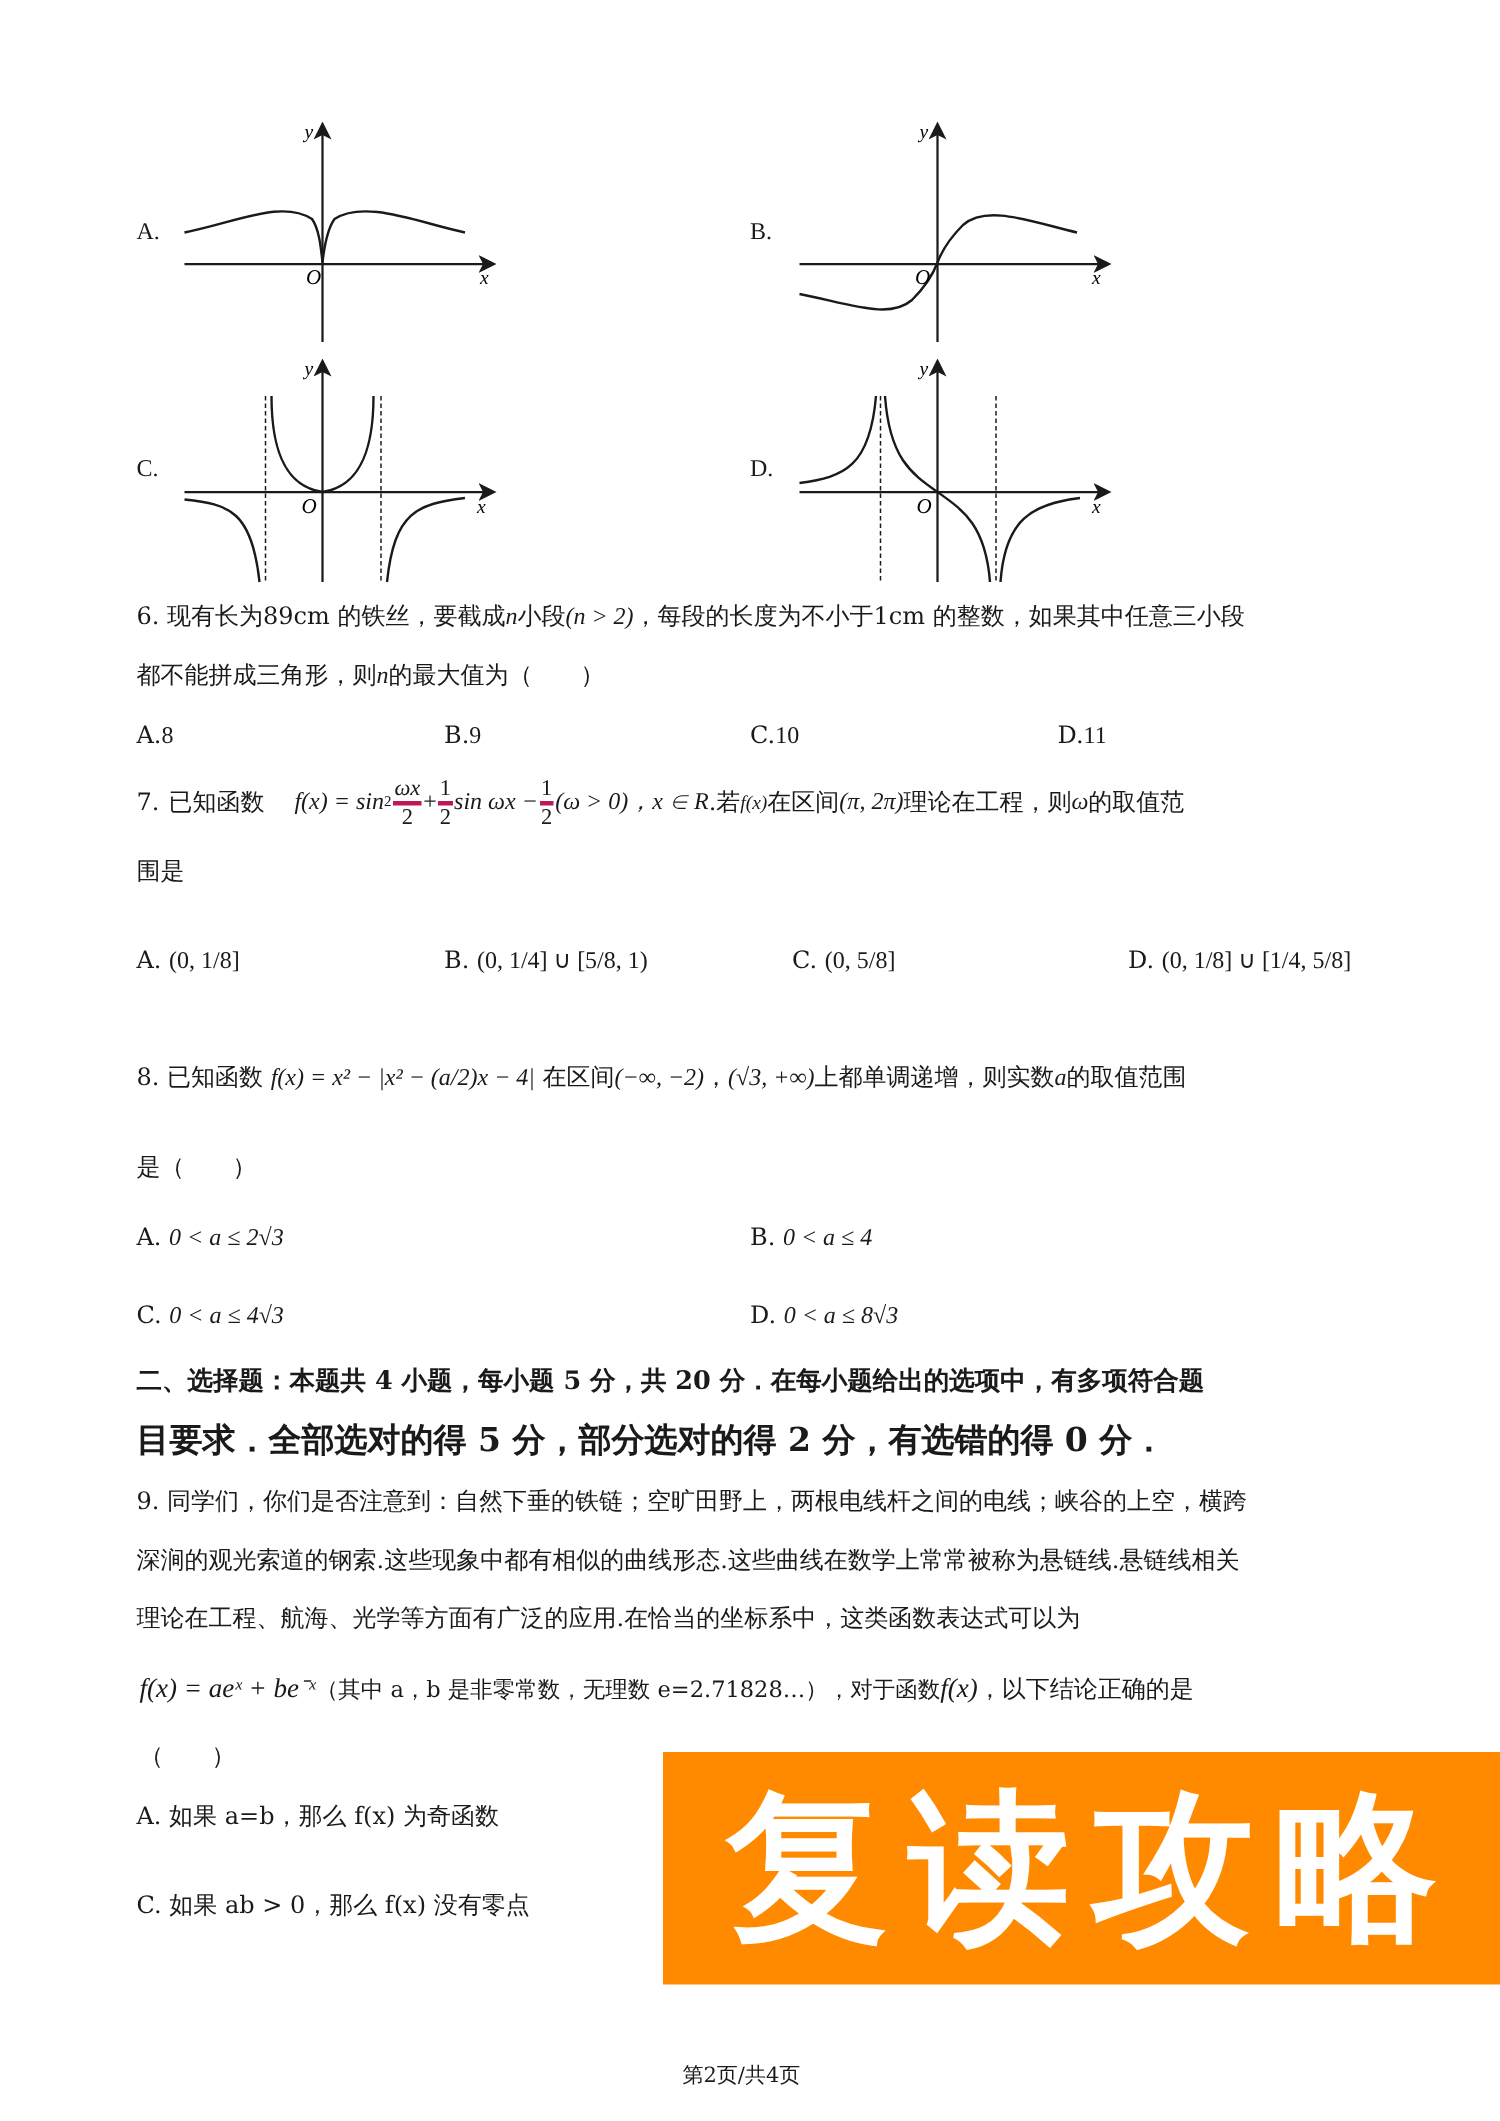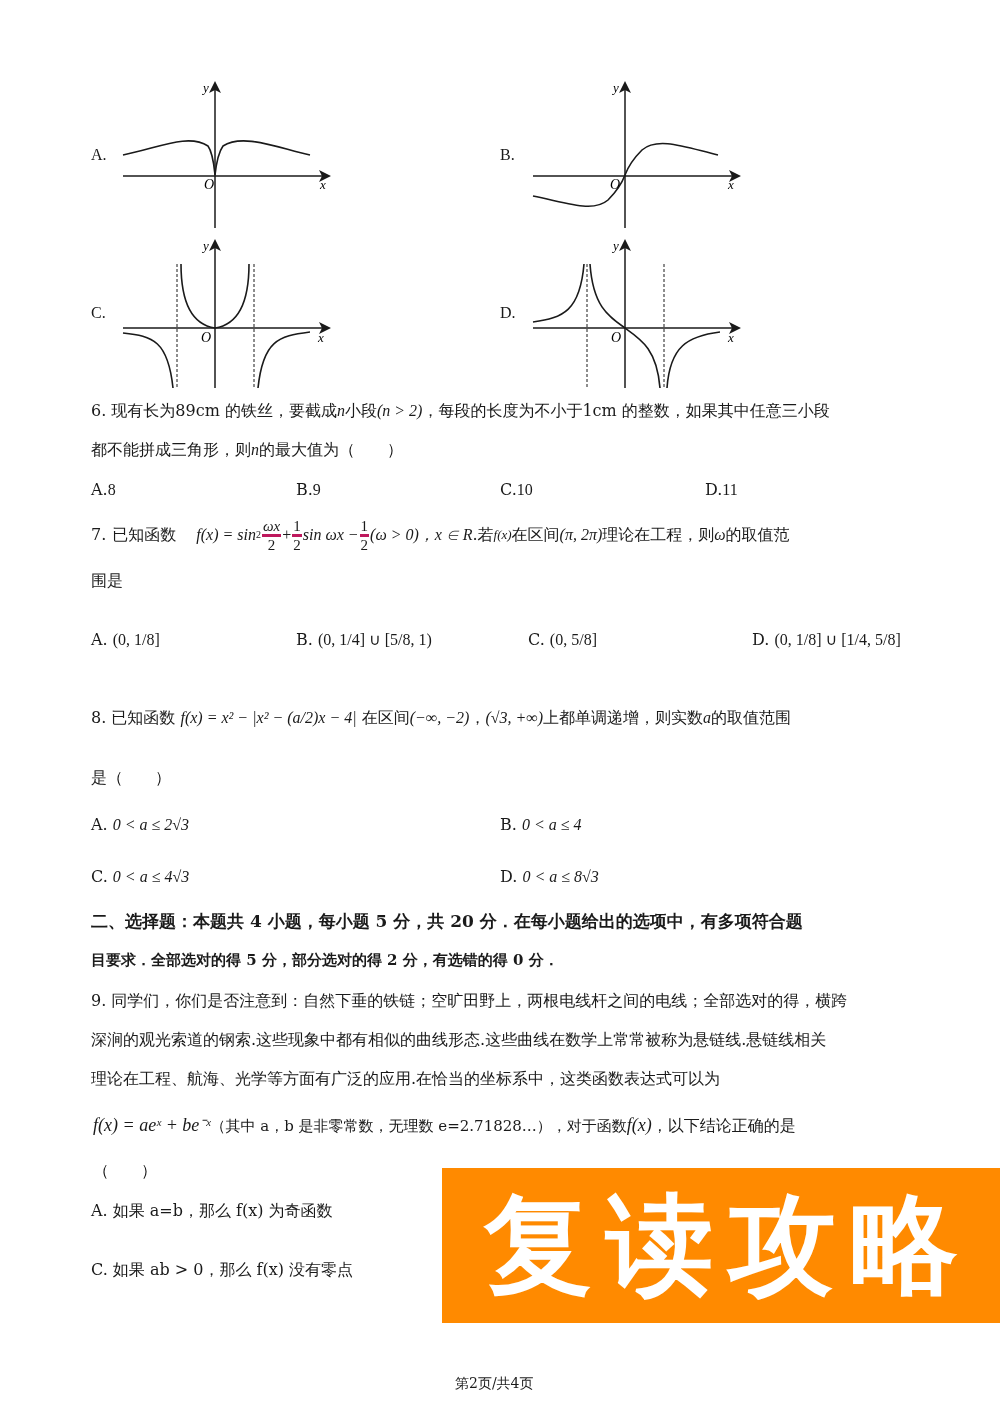--- a/index.html
+++ b/index.html
@@ -137,23 +137,23 @@
   <span class="math">f(x) = x² − |x² − (a/2)x − 4|</span>
   <span>在区间</span><span class="math">(−∞, −2)</span><span>，</span><span class="math">(√3, +∞)</span><span>上都单调递增，则实数</span><span class="math">a</span><span>的取值范围</span>
 </div>
 <div class="abs txt" style="left:91px;top:768px;">是（　　）</div>
 <div class="abs txt" style="left:91px;top:815px;"><span>A.</span>  <span class="math">0 &lt; a ≤ 2√3</span></div>
 <div class="abs txt" style="left:500px;top:815px;"><span>B.</span>  <span class="math">0 &lt; a ≤ 4</span></div>
 <div class="abs txt" style="left:91px;top:867px;"><span>C.</span>  <span class="math">0 &lt; a ≤ 4√3</span></div>
 <div class="abs txt" style="left:500px;top:867px;"><span>D.</span>  <span class="math">0 &lt; a ≤ 8√3</span></div>
 
 <div class="abs txt bold" style="left:91px;top:911px;font-size:17px;">二、选择题：本题共 4 小题，每小题 5 分，共 20 分．在每小题给出的选项中，有多项符合题</div>
-<div class="abs txt bold" style="left:91px;top:950px;font-size:15px;">目要求．全部选对的得 5 分，部分选对的得 2 分，有选错的得 0 分．</div>
+<div class="abs txt bold" style="left:91px;top:950px;font-size:22px;">目要求．全部选对的得 5 分，部分选对的得 2 分，有选错的得 0 分．</div>
 
-<div class="abs txt" style="left:91px;top:991px;"><span>9.</span> <span>同学们，你们是否注意到：自然下垂的铁链；空旷田野上，两根电线杆之间的电线；全部选对的得，横跨</span></div>
+<div class="abs txt" style="left:91px;top:991px;"><span>9.</span> <span>同学们，你们是否注意到：自然下垂的铁链；空旷田野上，两根电线杆之间的电线；峡谷的上空，横跨</span></div>
 <div class="abs txt" style="left:91px;top:1030px;">深涧的观光索道的钢索.这些现象中都有相似的曲线形态.这些曲线在数学上常常被称为悬链线.悬链线相关</div>
 <div class="abs txt" style="left:91px;top:1069px;">理论在工程、航海、光学等方面有广泛的应用.在恰当的坐标系中，这类函数表达式可以为</div>
 <div class="abs txt" style="left:93px;top:1115px;">
   <span class="math" style="font-size:18px;margin-top:15px;">f(x) = aeˣ + be⁻ˣ</span><span style="font-size:15px;">（其中 a，b 是非零常数，无理数 e=2.71828…），对于函数</span><span class="math" style="font-size:18px;">f(x)</span><span>，以下结论正确的是</span>
 </div>
 <div class="abs txt" style="left:93px;top:1161px;">（　　）</div>
 <div class="abs txt" style="left:91px;top:1201px;"><span>A.</span> <span>如果 a=b，那么 f(x) 为奇函数</span></div>
 <div class="abs txt" style="left:91px;top:1260px;"><span>C.</span> <span>如果 ab &gt; 0，那么 f(x) 没有零点</span></div>
 
 <div class="abs banner" style="left:442px;top:1168px;width:572px;height:155px;font-size:108px;text-align:right;">复读攻略</div>

